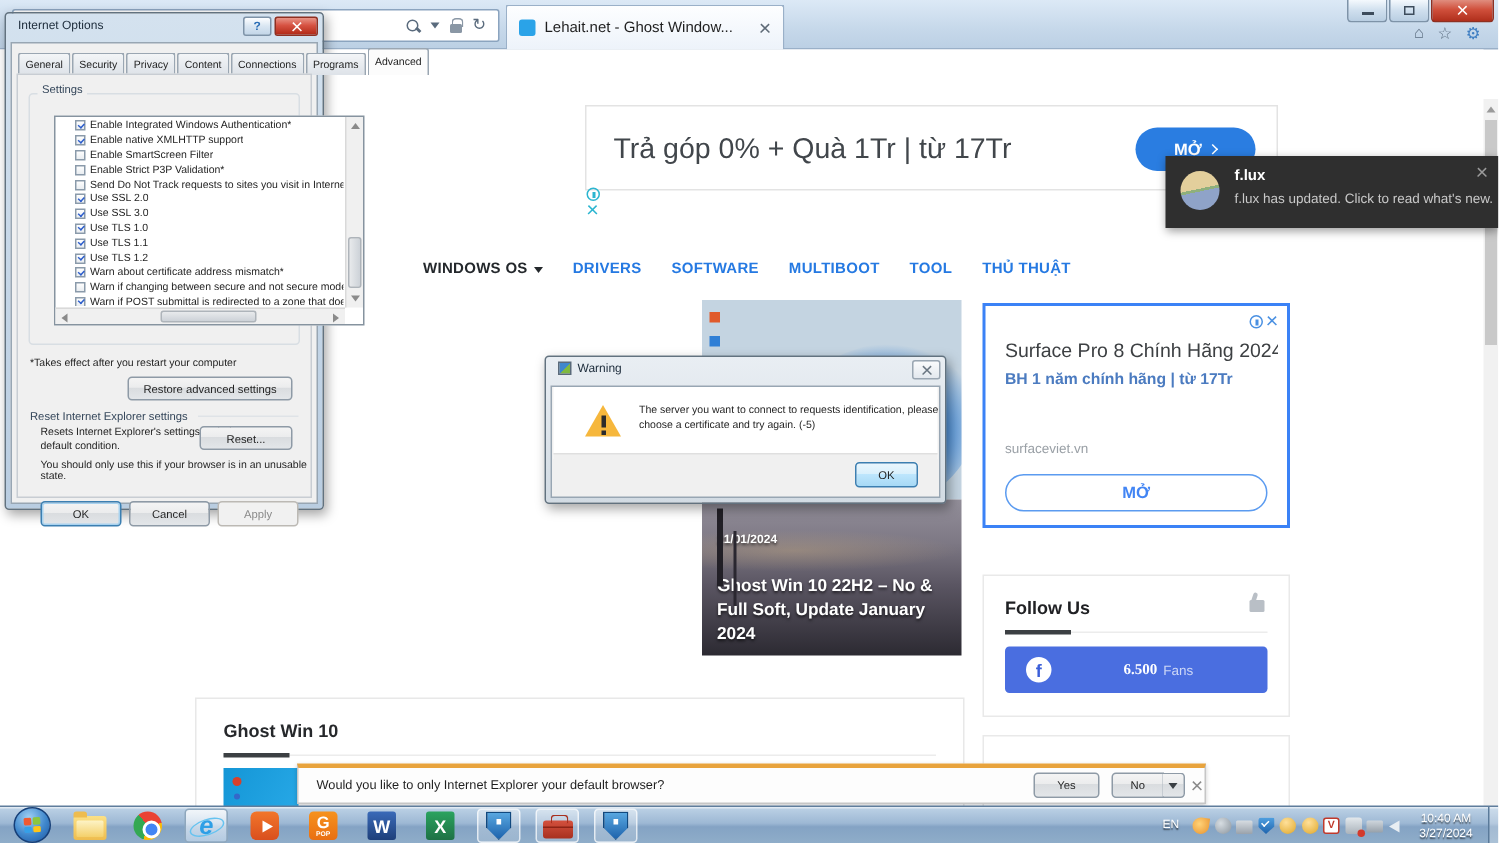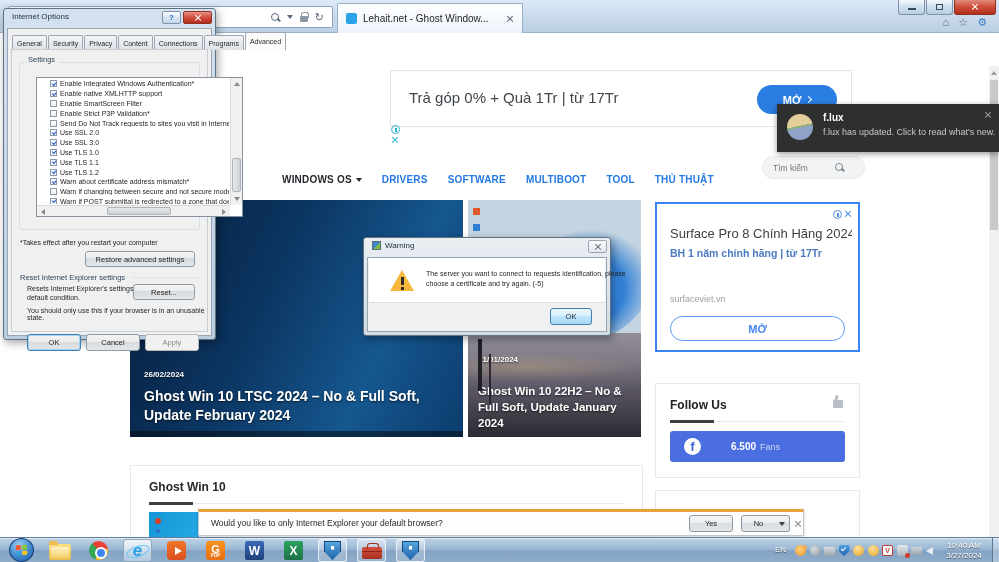--- a/index.html
+++ b/index.html
@@ -32,21 +32,21 @@
   .cap.close { width:42px; background:linear-gradient(#e08d7e,#d0503c 45%,#b02f1c); border-color:#8e3022; }
   .cap .bar { width:8px; height:2px; background:#3d4c5c; margin-top:4px; }
   .cap .box { width:7px; height:6px; border:1.4px solid #3d4c5c; }
   .cap.close .xicon { color:#fff; }
   .chrome-tools { position:absolute; right:12px; top:16px; display:flex; gap:9px; font-size:11px; color:#5d6f82; }
   .chrome-tools .gear { color:#3f7ec2; }
 
   
   .page { position:absolute; left:0; top:33px; width:989px; height:504px; background:#fff; }
   .banner { position:absolute; left:390px; top:37px; width:462px; height:57px; background:#fff; border:1px solid #e3e3e3; }
-  .banner-text { position:absolute; left:18px; top:18px; font-size:15px; color:#41464b; }
+  .banner-text { position:absolute; left:18px; top:18px; font-size:19px; color:#41464b; }
   .banner-btn { position:absolute; right:14px; top:14px; width:80px; height:29px; background:#2a7de1; border-radius:15px;
     color:#fff; font-size:11px; font-weight:bold; display:flex; align-items:center; justify-content:center; gap:5px; }
   .chev-r { width:5px; height:5px; border-right:1.6px solid #fff; border-top:1.6px solid #fff; transform:rotate(45deg); }
   .adtag { position:absolute; display:flex; flex-direction:column; gap:2px; color:#2bb5d0; }
   .adtag-banner { left:391px; top:92px; }
   .info-ic { position:relative; width:9px; height:9px; border:1px solid currentColor; border-radius:50%; }
   .info-ic::after { content:""; position:absolute; left:3.4px; top:2px; width:1.2px; height:4px; background:currentColor; }
   .nav { position:absolute; left:0; top:117px; width:989px; height:35px; background:#fff; }
   .nav-items { position:absolute; left:282px; top:12px; height:35px; display:flex; align-items:center; gap:20px; }
   .nav-item { font-size:10px; font-weight:bold; color:#2579e2; letter-spacing:.2px; white-space:nowrap; display:flex; align-items:center; gap:4px; }
@@ -97,21 +97,21 @@
     color:#4285f4; font-size:11px; font-weight:bold; display:flex; align-items:center; justify-content:center; background:#fff; }
   .follow-card { position:absolute; left:655px; top:350px; width:205px; height:95px; background:#fff; border:1px solid #e9e9e9; }
   .follow-h { position:absolute; left:14px; top:14px; font-size:12px; font-weight:bold; color:#202124; }
   .thumbup { position:absolute; right:16px; top:16px; width:10px; height:8px; background:#b9bfc6; border-radius:1px; }
   .thumbup::before { content:""; position:absolute; left:2px; top:-5px; width:3px; height:6px; background:#b9bfc6; border-radius:2px 2px 0 0; transform:rotate(18deg); }
   .follow-card .u-line { left:14px; right:14px; top:37px; }
   .follow-card .mini-underline { left:14px; top:36px; height:2.5px; }
   .fb-bar { position:absolute; left:14px; right:14px; top:47px; height:31px; background:#4a6ee0; border-radius:3px; display:flex; align-items:center; }
   .fb-circle { width:17px; height:17px; border-radius:50%; background:#fff; color:#3b5fd9; font-weight:bold; font-size:12px;
     display:flex; align-items:center; justify-content:center; margin-left:14px; }
-  .fb-count { margin-left:30px; font-size:10px; font-weight:bold; color:#fff; }
+  .fb-count { margin-left:48px; font-size:10px; font-weight:bold; color:#fff;font-family:Liberation Serif, serif; }
   .fb-label { margin-left:4px; font-size:9px; color:#cdd7f6; }
   .third-card { position:absolute; left:655px; top:457px; width:205px; height:80px; background:#fff; border:1px solid #e9e9e9; }
 
   
   .pg-scroll { position:absolute; left:989px; top:33px; width:10px; height:504px; background:#f1f1f1; }
   .pg-scroll .up { position:absolute; left:2px; top:5px; width:0; height:0; border-left:3px solid transparent; border-right:3px solid transparent; border-bottom:4px solid #9a9a9a; }
   .pg-scroll .thumb { position:absolute; left:1px; top:14px; width:8px; height:150px; background:#c9c9c9; }
 
   
   .glass { position:absolute; background:linear-gradient(#d4e2ef,#b9cde1); border:1px solid #62727f; border-radius:3px; box-shadow:2px 3px 8px rgba(0,0,0,.35); }
@@ -156,21 +156,21 @@
   .io-restore { position:absolute; right:12px; top:201px; width:110px; height:16px; }
   .io-reset-hline { position:absolute; left:120px; right:8px; top:227px; height:1px; background:#dfe3e7; }
   .io-reset-label { position:absolute; left:8px; top:223px; font-size:7.5px; color:#34465a; }
   .io-reset-text { position:absolute; left:15px; top:234px; width:140px; font-size:7px; line-height:9px; color:#1f1f1f; }
   .io-reset-btn { position:absolute; right:12px; top:234px; width:62px; height:16px; }
   .io-unusable { position:absolute; left:15px; top:257px; font-size:7px; color:#1f1f1f; }
   .io-okrow { position:absolute; right:8px; top:284px; display:flex; gap:5px; }
   .io-okrow .w7btn { width:54px; height:17px; }
   .io-okrow .w7btn.ok { border-color:#3c7fb1; box-shadow:0 0 0 1px #a8d2ef inset; }
 
-  .warn { left:363px; top:237px; width:248px; height:99px; z-index:32; background:linear-gradient(#e9eef3,#d2dbe3); }
+  .warn { left:363px; top:237px; width:268px; height:99px; z-index:32; background:linear-gradient(#e9eef3,#d2dbe3); }
   .warn-app-ic { width:9px; height:9px; background:linear-gradient(135deg,#3f87cc 50%,#7fb940 50%); border:1px solid #5a6a7a; }
   .warn-msgzone { position:absolute; left:1px; right:1px; top:0; height:48px; background:#fff; }
   .warn-tri { position:absolute; left:21px; top:12px; width:0; height:0; border-left:12px solid transparent; border-right:12px solid transparent; border-bottom:21px solid #f6b73c; }
   .warn-tri::before { content:""; position:absolute; left:-1.5px; top:7px; width:3px; height:8px; background:#2b2b2b; }
   .warn-tri::after { content:""; position:absolute; left:-1.5px; top:16.5px; width:3px; height:3px; background:#2b2b2b; }
   .warn-msg { position:absolute; left:57px; top:11px; width:216px; font-size:7px; line-height:9.5px; color:#1f1f1f; }
   .warn-footer { position:absolute; left:1px; right:1px; bottom:1px; height:28px; background:#f0f0f0; border-top:1px solid #dfdfdf; }
   .warn-ok { position:absolute; right:13px; top:5px; width:42px; height:17px; border-color:#3c7fb1;
     background:linear-gradient(#eaf6fd,#d9f0fc 45%,#bee6fd 46%,#a7d9f5); }
 
@@ -300,30 +300,22 @@
 
     <div class="nav">
       <div class="nav-items">
           <span class="nav-item dark">WINDOWS OS<span class="nav-caret"></span></span>
           <span class="nav-item">DRIVERS</span>
           <span class="nav-item">SOFTWARE</span>
           <span class="nav-item">MULTIBOOT</span>
           <span class="nav-item">TOOL</span>
           <span class="nav-item">THỦ THUẬT</span>
         </div>
-      <div class="search-pill">
-        <input placeholder="Tìm kiếm" style="">
-        <span class="mag"></span>
-      </div>
-    </div>
-
-    <div class="feat-left">
-      <span class="feat-date">26/02/2024</span>
-      <span class="feat-title">Ghost Win 10 LTSC 2024 – No &amp; Full Soft, Update February 2024</span>
-    </div>
+    </div>
+
     <div class="feat-rt">
       <span class="swirl"></span>
       <span class="mini-icons"></span>
     </div>
     <div class="feat-rb">
       <span class="feat-date">21/01/2024</span>
       <span class="feat-title">Ghost Win 10 22H2 – No &amp; Full Soft, Update January 2024</span>
     </div>
 
     <div class="ghost-card">

